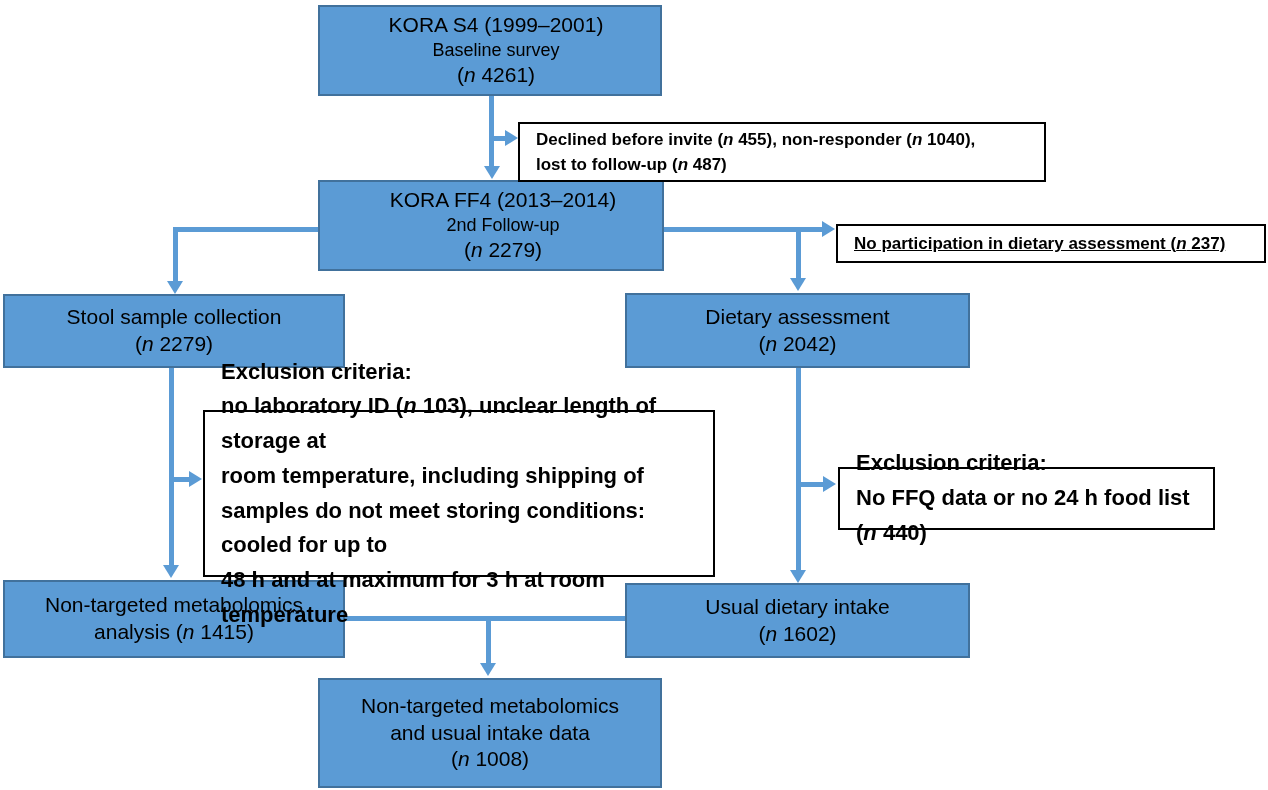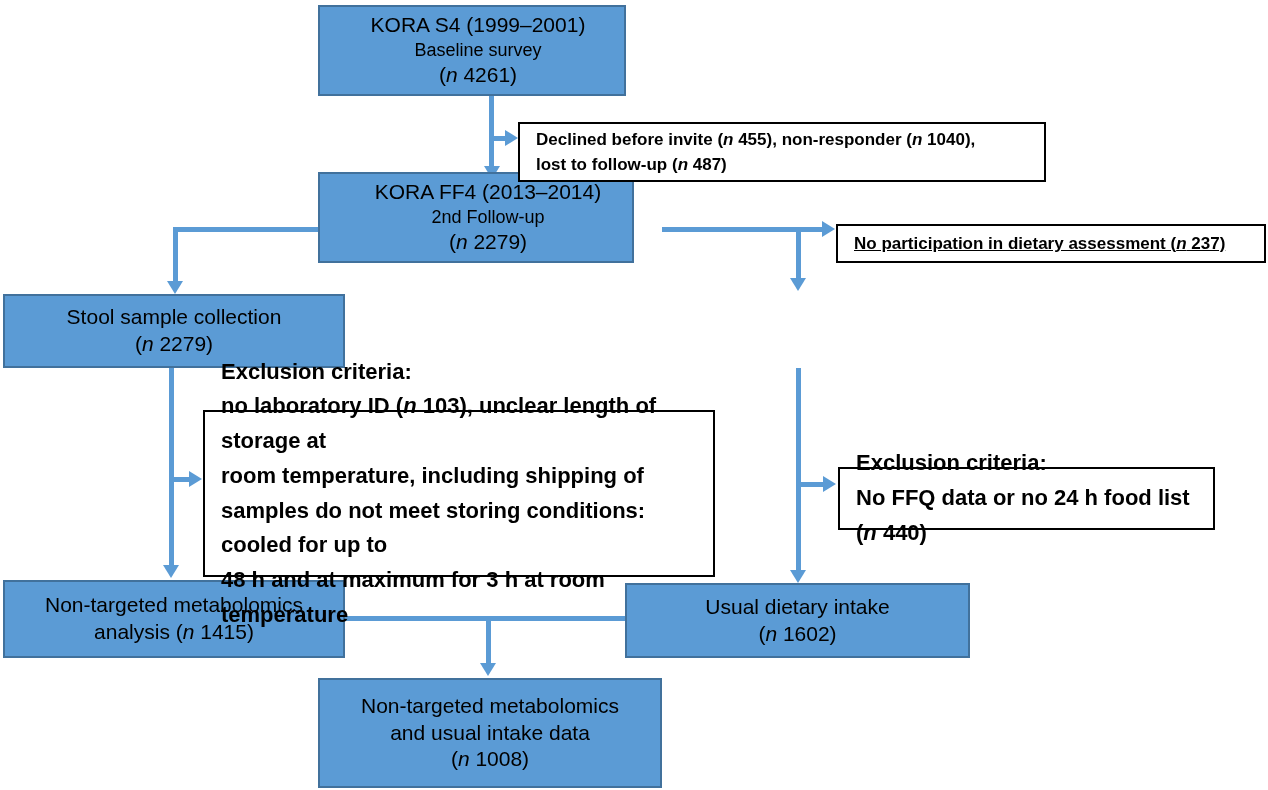--- a/index.html
+++ b/index.html
@@ -77,37 +77,41 @@
 
   <div class="line" style="left:796px;top:368px;width:5px;height:202px;"></div>
   <div class="arr-d" style="left:790px;top:570px;"></div>
   <div class="line" style="left:801px;top:482px;width:22px;height:5px;"></div>
   <div class="arr-r" style="left:823px;top:476px;"></div>
 
   <div class="line" style="left:345px;top:616px;width:280px;height:5px;"></div>
   <div class="line" style="left:486px;top:618px;width:5px;height:45px;"></div>
   <div class="arr-d" style="left:480px;top:663px;"></div>
 
-  <div class="node" style="left:318px;top:5px;width:308px;height:91px;padding-left:12px;">
+  <div class="node" style="left:318px;top:5px;width:344px;height:91px;padding-left:12px;">
     <span class="big">KORA S4 (1999–2001)</span>
     <span class="small">Baseline survey</span>
     <span class="big">(<i>n</i> 4261)</span>
   </div>
 
-  <div class="node" style="left:318px;top:172px;width:316px;height:91px;padding-left:24px;">
+  <div class="node" style="left:318px;top:180px;width:346px;height:91px;padding-left:24px;">
     <span class="big">KORA FF4 (2013–2014)</span>
     <span class="small">2nd Follow-up</span>
     <span class="big">(<i>n</i> 2279)</span>
   </div>
 
   <div class="node" style="left:3px;top:294px;width:342px;height:74px;">
     <span class="big">Stool sample collection</span>
     <span class="big">(<i>n</i> 2279)</span>
   </div>
 
+  <div class="node" style="left:625px;top:293px;width:345px;height:75px;">
+    <span class="big">Dietary assessment</span>
+    <span class="big">(<i>n</i> 2042)</span>
+  </div>
 
   <div class="node" style="left:3px;top:580px;width:342px;height:78px;">
     <span class="big">Non-targeted metabolomics</span>
     <span class="big">analysis (<i>n</i> 1415)</span>
   </div>
 
   <div class="node" style="left:625px;top:583px;width:345px;height:75px;">
     <span class="big">Usual dietary intake</span>
     <span class="big">(<i>n</i> 1602)</span>
   </div>

